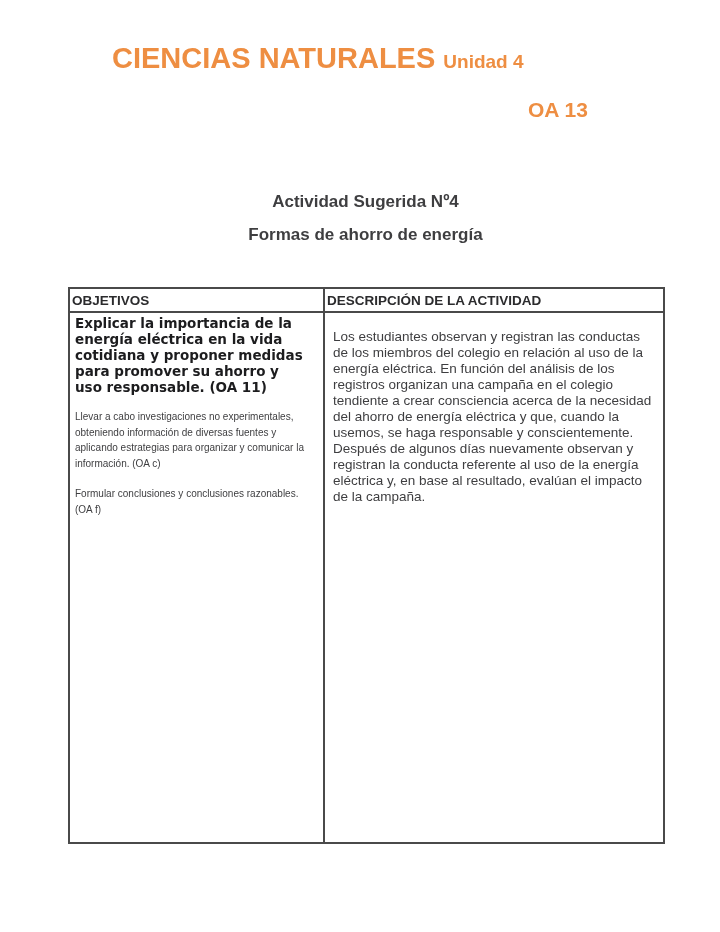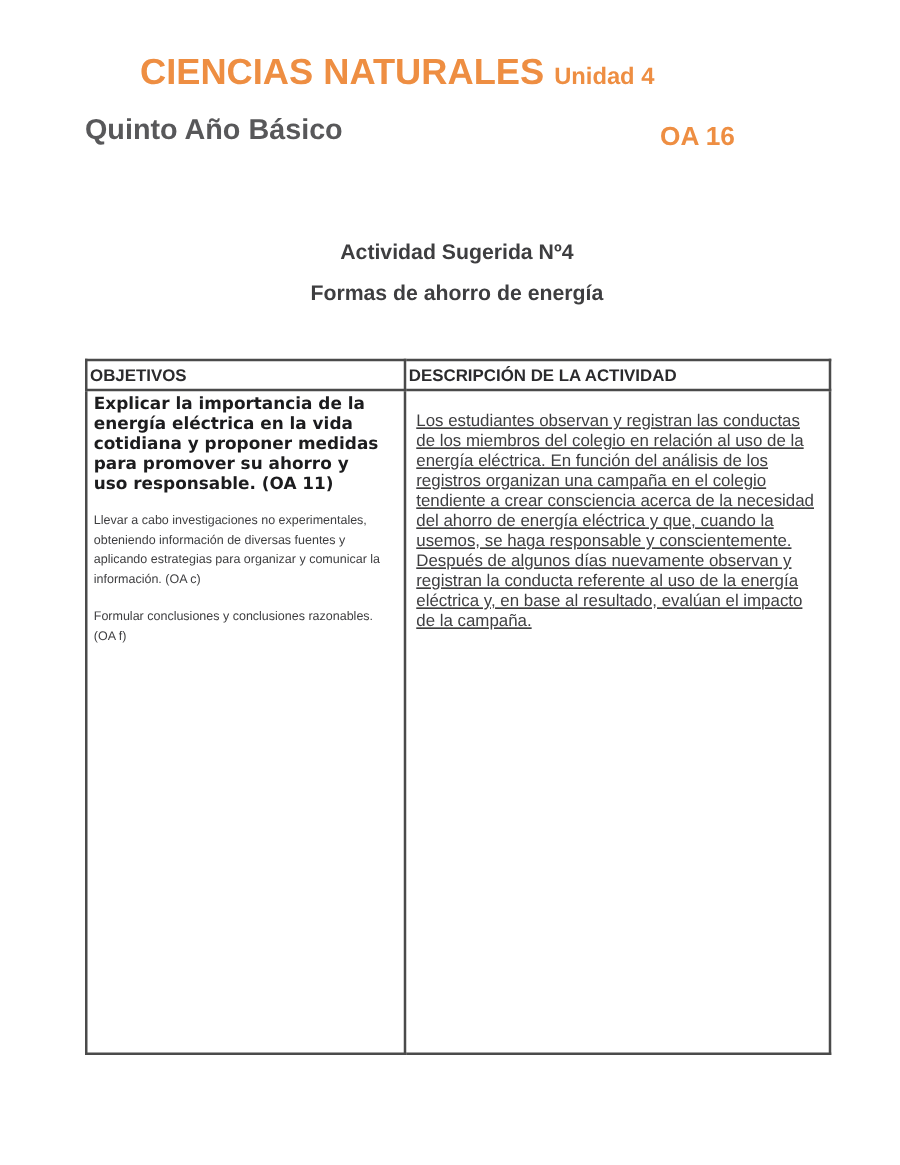--- a/index.html
+++ b/index.html
@@ -62,21 +62,21 @@
     border: 2px solid var(--table-border, #4a4a4a);
   }
   table.activity-table th {
     height: 20px; padding: 1px 2px;
     font-size: 13.5px; font-weight: bold;
     color: #2b2b2d; text-align: left; vertical-align: middle;
   }
   table.activity-table td { vertical-align: top; }
 
   td.objectives-cell { padding: 2px 15px 4px 5px; margin-left: 19px; }
-  td.description-cell { padding: 16px 6px 16px 8px; text-decoration: underline; }
+  td.description-cell { padding: 16px 6px 16px 8px; }
 
   .obj-main {
     margin: 0 0 14px 0;
     font-family: "DejaVu Sans", sans-serif;
     font-size: 13.5px; font-weight: bold;
     line-height: 16px; color: #1c1c1e;
   }
   .obj-skill {
     margin: 0 0 15px 0;
     font-size: 10px; line-height: 15.5px;
@@ -91,23 +91,22 @@
 </style>
 </head>
 <body>
 
 <div class="page">
 
   <div class="course-line">
     <span class="course-title">CIENCIAS NATURALES</span><span class="unit-label">Unidad 4</span>
   </div>
 
-  <div class="grade-title">Quinto Año Básico</div>
 
-  <div class="oa-code">OA 16</div>
+  <div class="oa-code">OA 13</div>
 
   <div class="activity-title">Actividad Sugerida Nº4</div>
 
   <div class="topic-title">Formas de ahorro de energía</div>
 
   <table class="activity-table">
     <colgroup>
       <col class="c-left">
       <col class="c-right">
     </colgroup>

